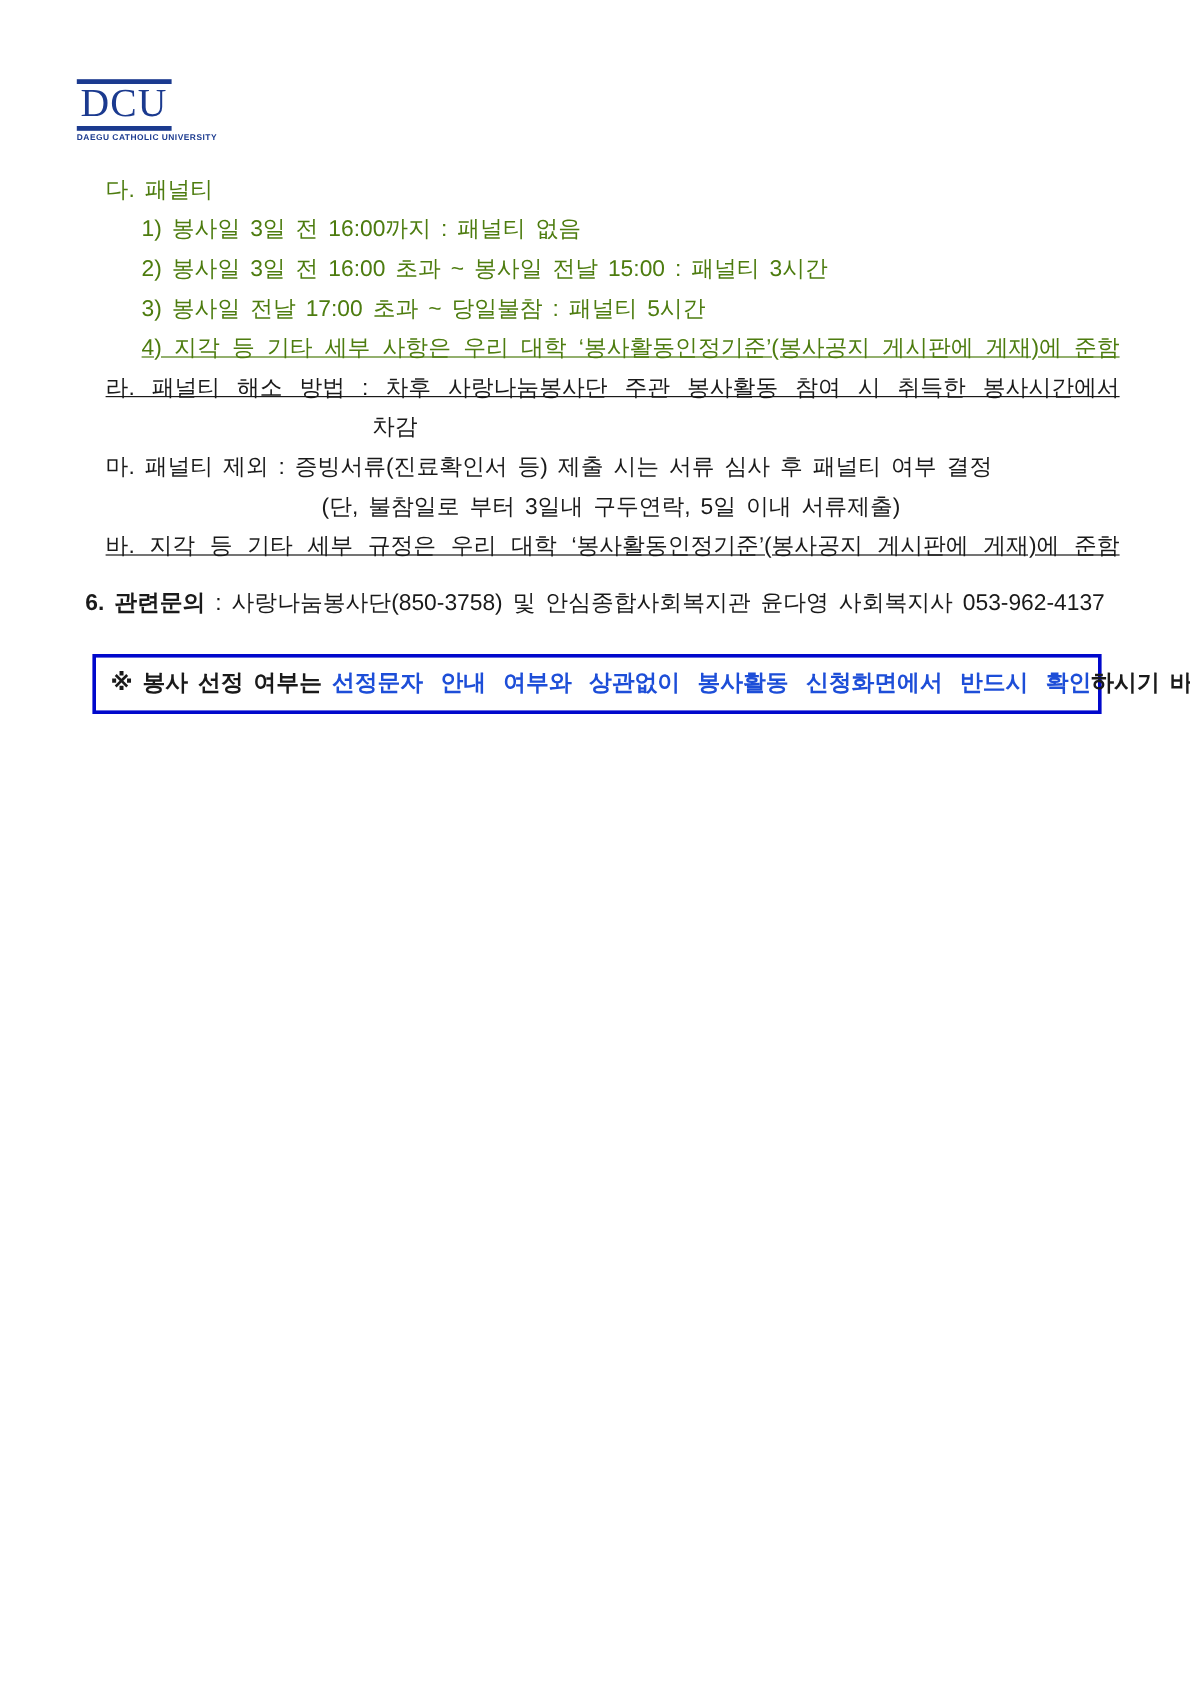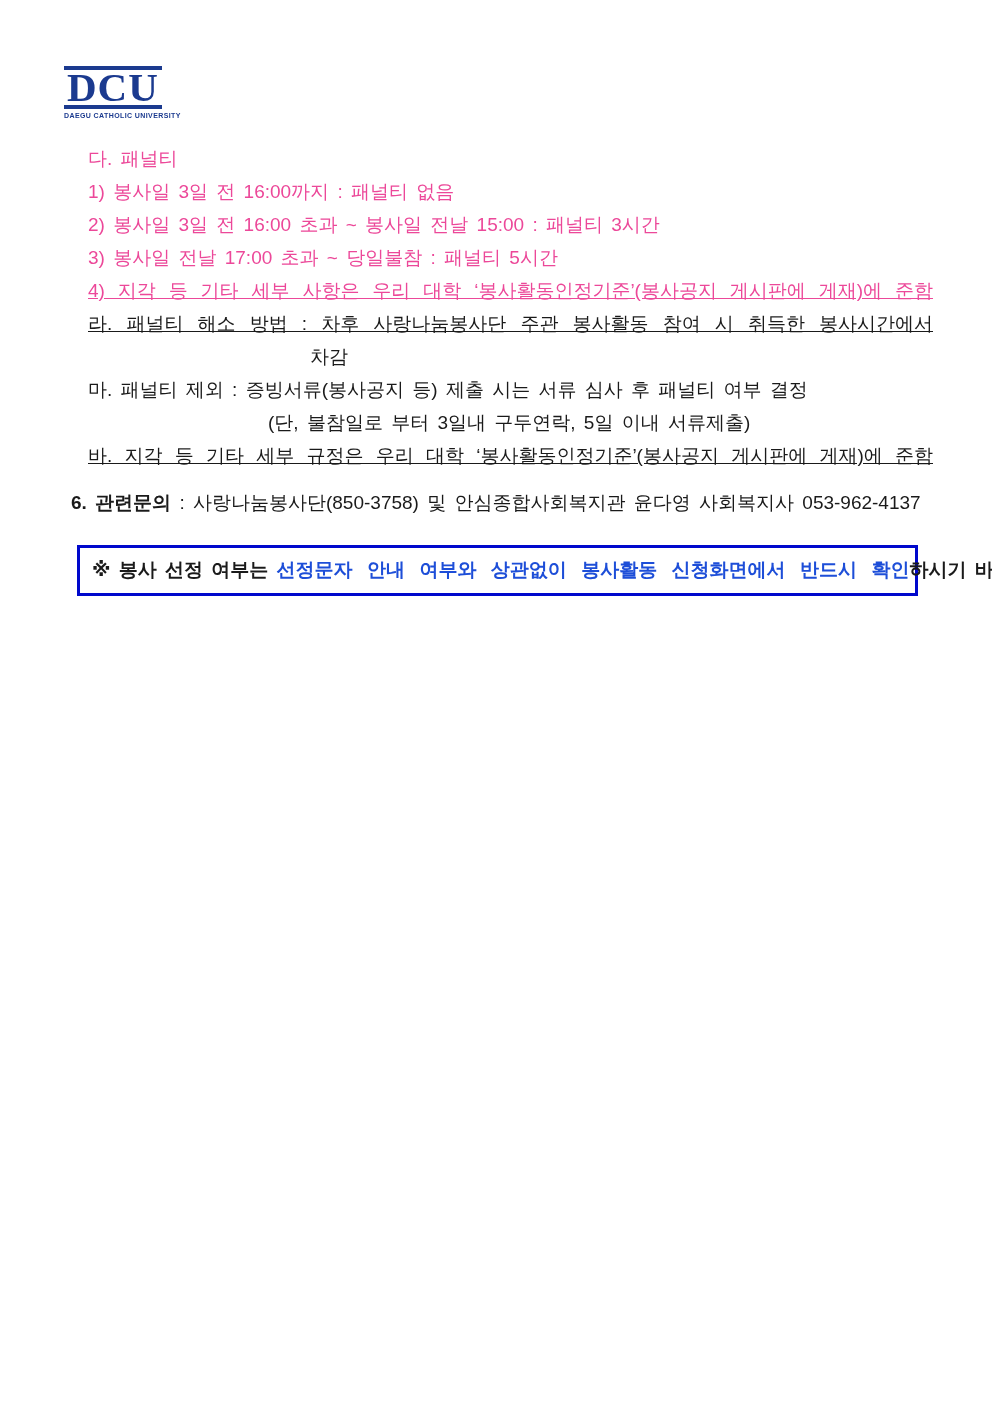--- a/index.html
+++ b/index.html
@@ -21,22 +21,22 @@
     position: absolute;
     left: 64px;
     top: 66px;
   }
   .logo-letters {
     display: inline-block;
     border-top: 4px solid #1b3a8f;
     border-bottom: 4px solid #1b3a8f;
     padding: 0 3px 1px 3px;
     font-family: "Liberation Serif", "DejaVu Serif", serif;
-    font-weight: bold;
-    font-size: 41px;
+    font-weight: normal;
+    font-size: 33px;
     line-height: 34px;
     color: #1b3a8f;
     letter-spacing: 1px;
   }
   .logo-caption {
     display: block;
     margin-top: 3px;
     font-size: 7px;
     letter-spacing: 0.4px;
     font-weight: bold;
@@ -46,22 +46,22 @@
   
   .content {
     position: absolute;
     left: 88px;
     top: 142px;
     width: 845px;
     font-size: 19px;
     line-height: 33px;
     word-spacing: 3px;
   }
-  .red { color: #ec4899; }
-  .indent { }
+  .red { color: #4d7c0f; }
+  .indent { margin-left: 30px; }
   .stretch {
     text-align: justify;
     text-align-last: justify;
     text-decoration: underline;
   }
   .ra2 { margin-left: 222px; }
   .ma2 { margin-left: 180px; }
   
   .contact {
     margin-left: -17px;
@@ -103,21 +103,21 @@
     <div class="red indent">2) 봉사일 3일 전 16:00 초과 ~ 봉사일 전날 15:00 : 패널티 3시간</div>
 
     <div class="red indent">3) 봉사일 전날 17:00 초과 ~ 당일불참 : 패널티 5시간</div>
 
     <div class="red indent stretch">4) 지각 등 기타 세부 사항은 우리 대학 ‘봉사활동인정기준’(봉사공지 게시판에 게재)에 준함</div>
 
     <div class="stretch">라. 패널티 해소 방법 : 차후 사랑나눔봉사단 주관 봉사활동 참여 시 취득한 봉사시간에서</div>
 
     <div class="ra2">차감</div>
 
-    <div>마. 패널티 제외 : 증빙서류(봉사공지 등) 제출 시는 서류 심사 후 패널티 여부 결정</div>
+    <div>마. 패널티 제외 : 증빙서류(진료확인서 등) 제출 시는 서류 심사 후 패널티 여부 결정</div>
 
     <div class="ma2">(단, 불참일로 부터 3일내 구두연락, 5일 이내 서류제출)</div>
 
     <div class="stretch">바. 지각 등 기타 세부 규정은 우리 대학 ‘봉사활동인정기준’(봉사공지 게시판에 게재)에 준함</div>
 
     <div class="contact">
       <span class="label">6. 관련문의</span><span> : </span><span>사랑나눔봉사단(850-3758) 및 안심종합사회복지관 윤다영 사회복지사 053-962-4137</span>
     </div>
 
     <div class="notice">

